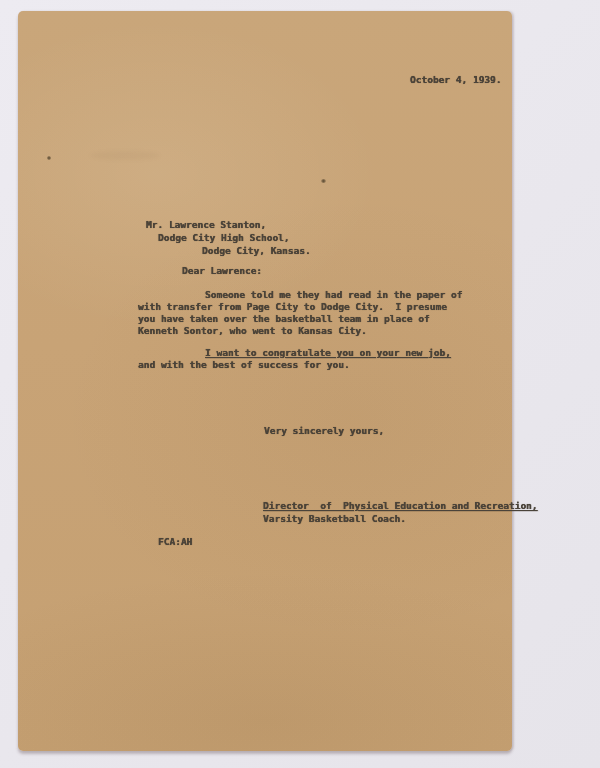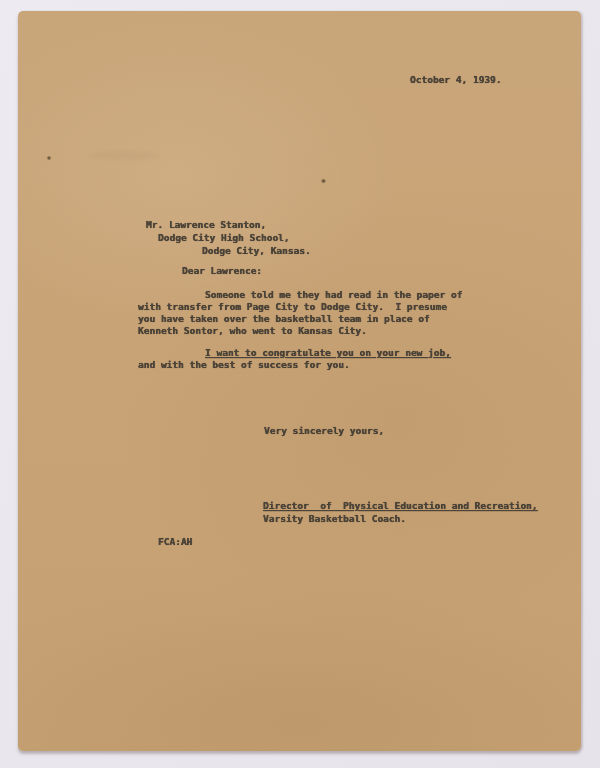--- a/index.html
+++ b/index.html
@@ -16,21 +16,21 @@
   }
   .scan-bg {
     position: absolute;
     inset: 0;
     background: linear-gradient(135deg, #edebf1 0%, #e9e7ed 55%, #e6e4ea 100%);
   }
   .paper {
     position: absolute;
     left: 18px;
     top: 11px;
-    width: 563px;
+    width: 494px;
     height: 740px;
     border-radius: 5px;
     background:
       radial-gradient(ellipse 320px 220px at 28% 22%, rgba(255,245,225,0.10), rgba(255,255,255,0) 70%),
       radial-gradient(ellipse 420px 320px at 68% 55%, rgba(110,75,35,0.06), rgba(110,75,35,0) 70%),
       radial-gradient(ellipse 500px 200px at 50% 96%, rgba(120,85,45,0.10), rgba(120,85,45,0) 75%),
       linear-gradient(180deg, #c9a67a 0%, #c8a376 45%, #c5a072 100%);
     box-shadow:
       0 3px 3px rgba(130,115,120,0.45),
       2px 0 2px rgba(140,125,130,0.25);

